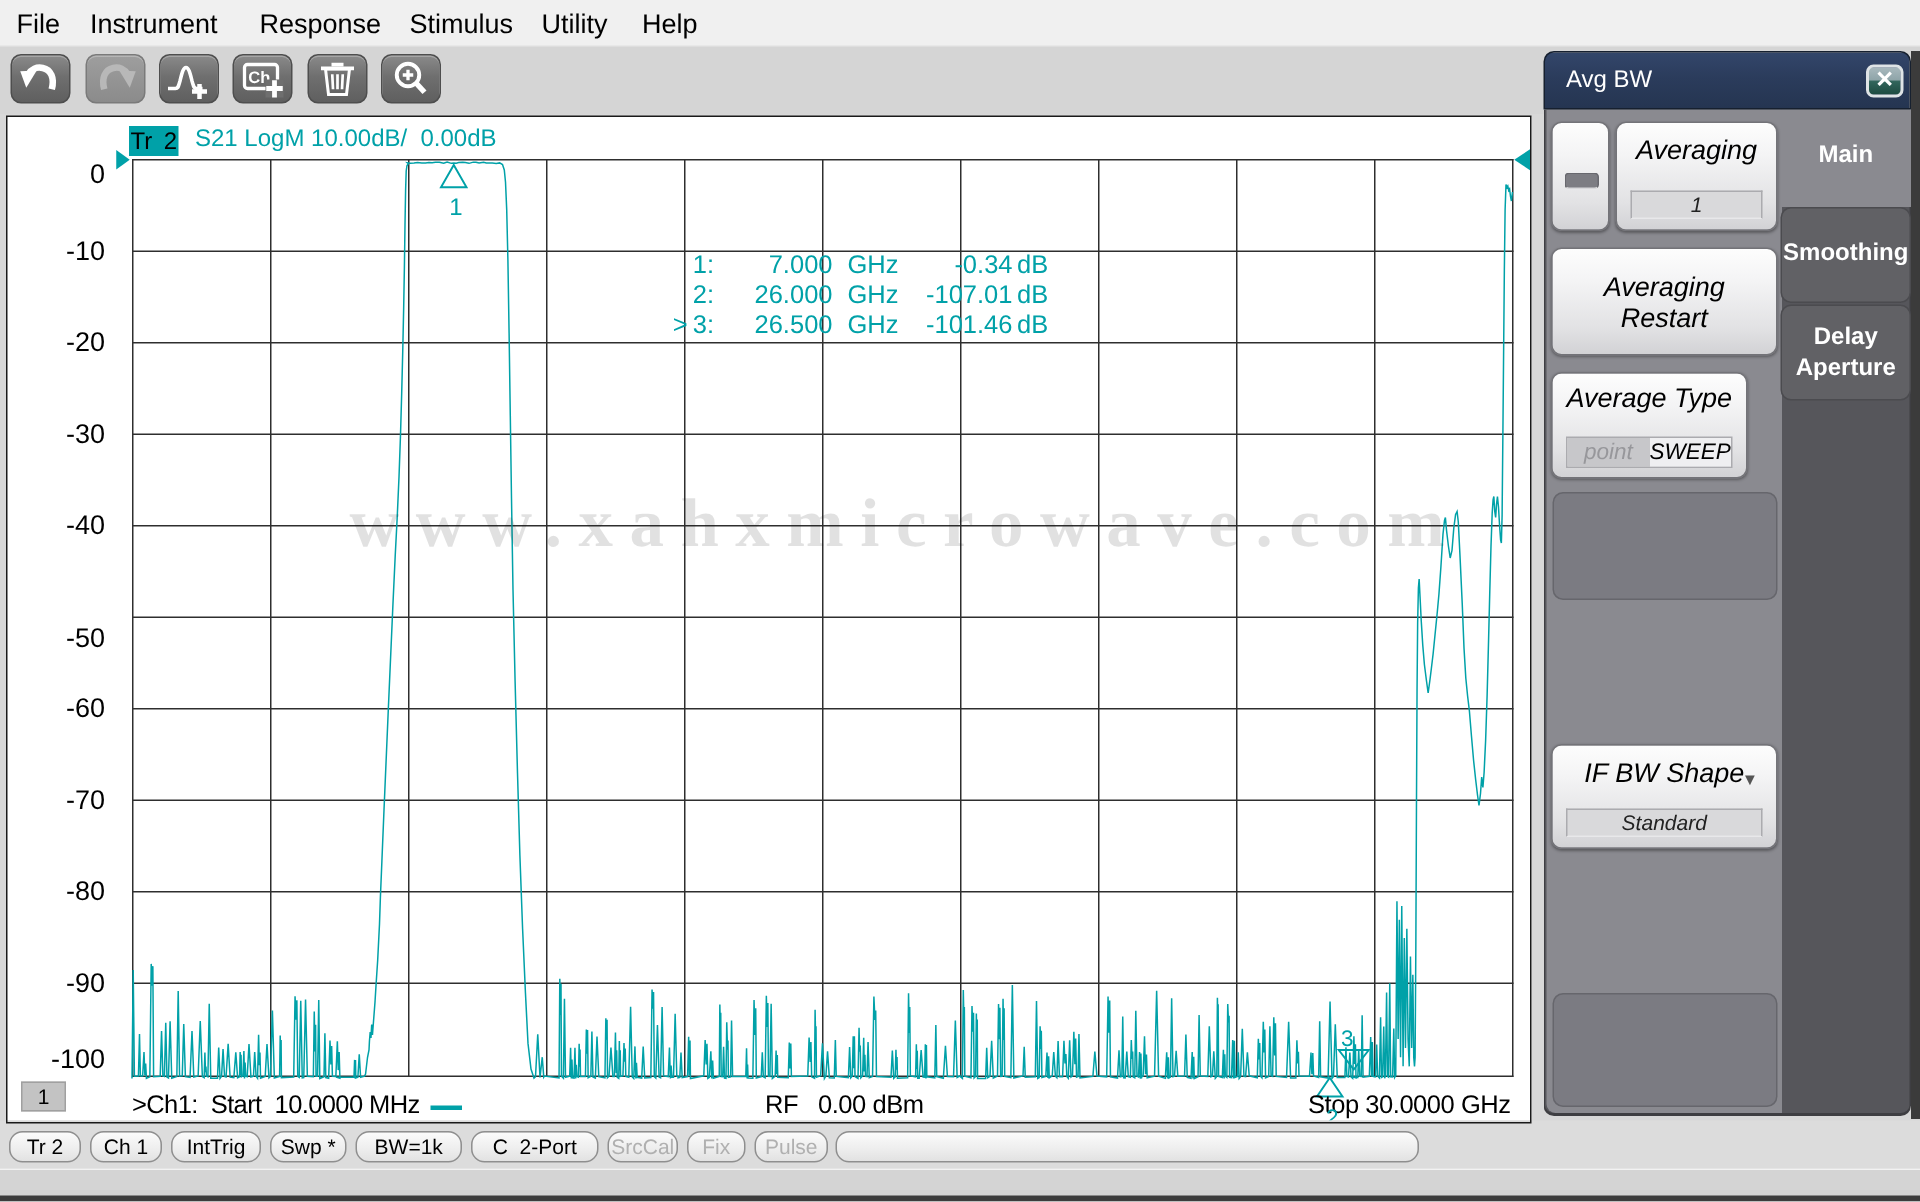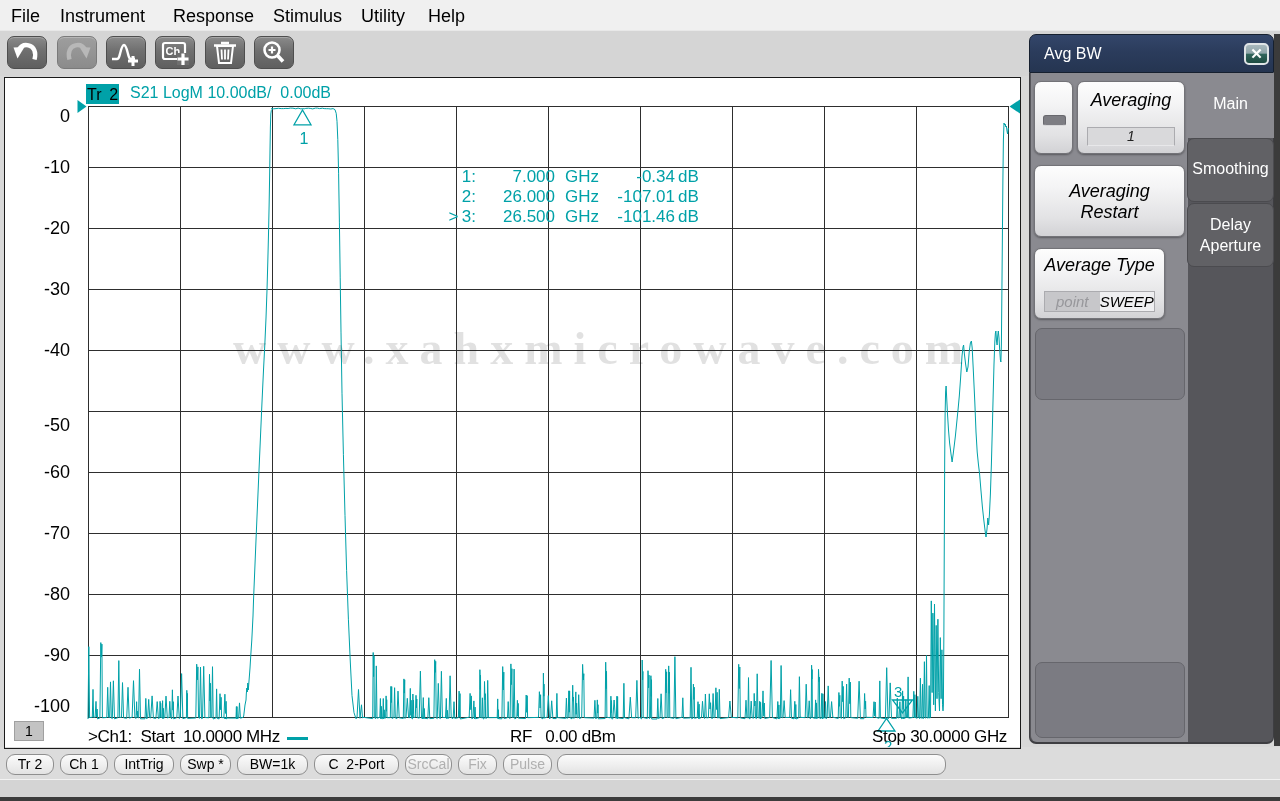--- a/index.html
+++ b/index.html
@@ -29,21 +29,21 @@
 
 #rdark { position:absolute; left:1274px; top:34px; width:6px; height:712px; background:#3b3b3b; }
 #panel { position:absolute; left:1029px; top:34px; width:245px; height:710px; }
 #ptitle { position:absolute; left:0; top:0; width:245px; height:39px; background:linear-gradient(180deg,#33466a 0%,#2b3c5c 45%,#253551 100%); border:1px solid #16202f; border-radius:7px 7px 0 0;padding-left:34px; }
 #ptitle .cap { position:absolute; left:14px; top:10px; color:#fff; font-size:16px; }
 #pclose { position:absolute; left:214px; top:8px; width:25px; height:22px; border-radius:5px; border:2px solid #dfe4e6;
   background:linear-gradient(180deg,#a8b8bd 0%,#8fa5a9 45%,#31655b 52%,#1d4b41 100%);
   color:#fff; font-size:15px; font-weight:bold; text-align:center; line-height:17px; }
 #pbody { position:absolute; left:0; top:39px; width:245px; height:671px; background:#56565b; border-radius:0 0 7px 7px; border:1px solid #3e3e42; border-bottom-width:2px; border-top:none; }
 #pleft { position:absolute; left:1px; top:0; width:157px; height:669px; background:#8a8a90; border-radius:0 0 0 6px; }
-.ptab { position:absolute; left:157px; width:87px; color:#fff; font-size:16px; text-align:center; }
+.ptab { position:absolute; left:157px; width:87px; color:#fff; font-size:16px; text-align:center;font-weight:bold; }
 .tab-on { background:#8a8a90; }
 .tab-off { background:#616165; border:1px solid #4b4b4f; border-radius:7px; }
 .pbtn { position:absolute; border-radius:7px; border:1px solid #737378;
   background:linear-gradient(180deg,#fdfdfd 0%,#f4f4f5 30%,#e2e2e4 75%,#d2d2d5 100%);
   box-shadow:0 1px 2px rgba(0,0,0,.35); color:#000; font-size:18px; text-align:center;font-style:italic; }
 .pbtn.empty { background:#7b7b82; border-color:#66666c; box-shadow:none; }
 .pfield { position:absolute; left:9px; right:9px; height:19px; background:#d9d9db; border:1px solid #ababaf;
   border-bottom-color:#e8e8ea; font-size:14px; color:#222; text-align:center; line-height:17px; }
 .pseg { position:absolute; left:9px; right:9px; height:21px; border:1px solid #ababaf; display:flex; font-size:15px; }
 .pseg div { width:50%; line-height:19px; text-align:center; }
@@ -204,20 +204,23 @@
   <div class="pfield" style="top:45px">1</div>
 </div>
 <div class="pbtn" style="left:4px;top:92px;width:151px;height:72px;padding-top:15px;line-height:21px">Averaging<br>Restart</div>
 <div class="pbtn" style="left:4px;top:175px;width:131px;height:71px;padding-top:6px">Average Type
   <div class="pseg" style="top:42px">
           <div class="seg-off">point</div>
           <div class="seg-on">SWEEP</div>
         </div>
 </div>
 <div class="pbtn empty" style="left:5px;top:255px;width:150px;height:72px"></div>
+<div class="pbtn" style="left:4px;top:423px;width:151px;height:70px;padding-top:8px">IF BW Shape<span style="font-size:11px;color:#555;position:absolute;right:12px;top:17px">▼</span>
+  <div class="pfield" style="top:42px">Standard</div>
+</div>
 <div class="pbtn empty" style="left:5px;top:589px;width:150px;height:76px"></div>
 </div>
 <div id="ptitle">
       <span class="cap">Avg BW</span>
       <div id="pclose">✕</div>
     </div>
 </div>
 <div id="btmbar">
 <div class="bbtn" style="left:6px;width:48px">Tr 2</div>
 <div class="bbtn" style="left:60px;width:48px">Ch 1</div>

